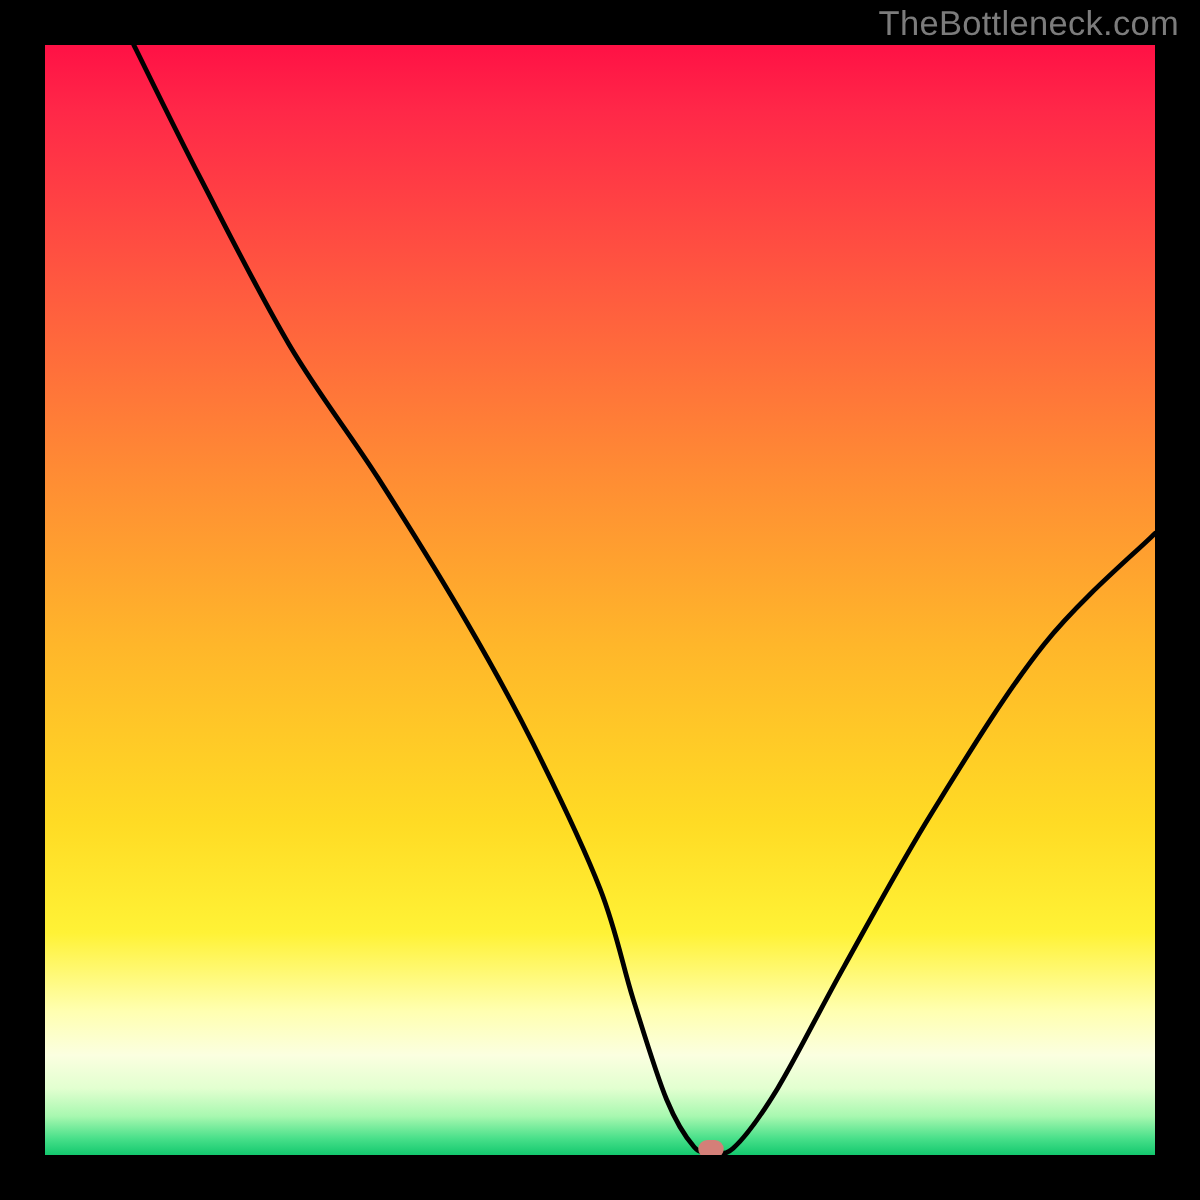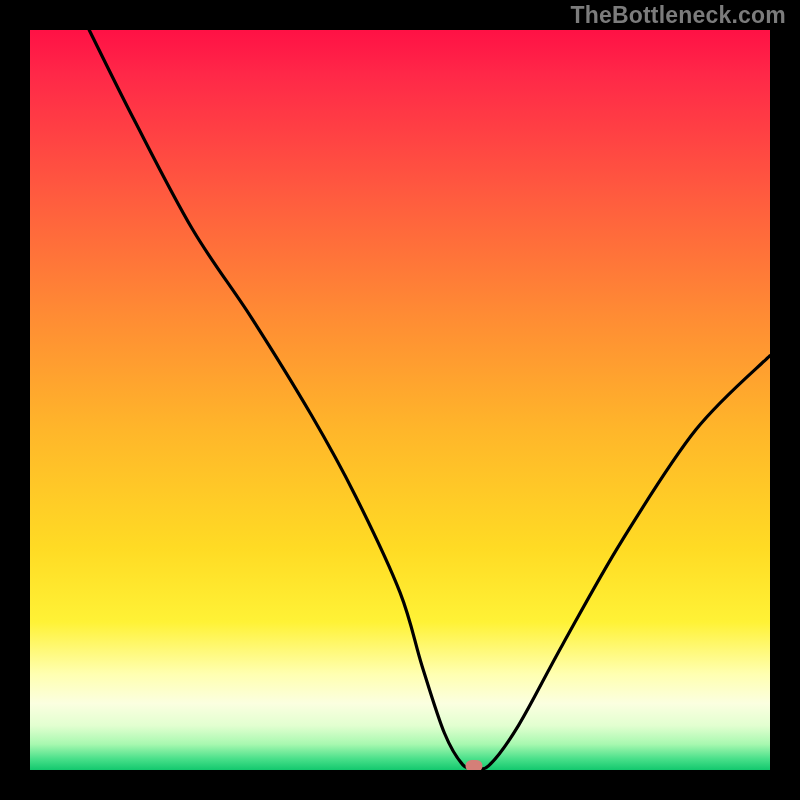--- a/index.html
+++ b/index.html
@@ -17,21 +17,21 @@
     width: 800px;
     height: 800px;
     background: #000;
   }
   .watermark {
     position: absolute;
     top: 2px;
     right: 14px;
     font-family: Arial, Helvetica, sans-serif;
     font-size: 23px;
-    font-weight: 700;
+    font-weight: 400;
     color: #7c7c7c;
     letter-spacing: 0.2px;
   }
   .plot {
     position: absolute;
     left: 30px;
     top: 30px;
     width: 740px;
     height: 740px;
     overflow: hidden;

